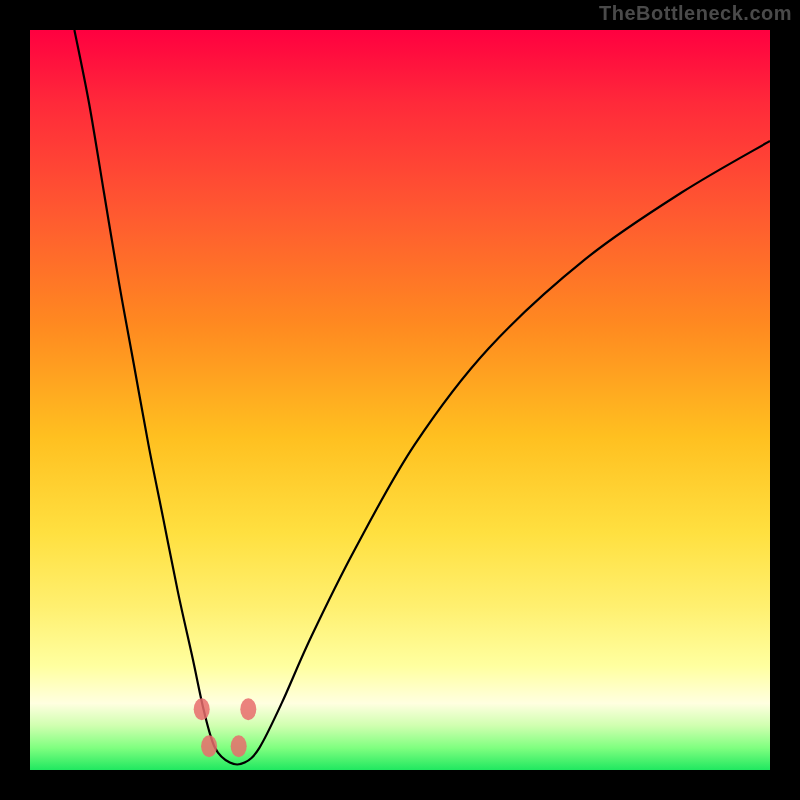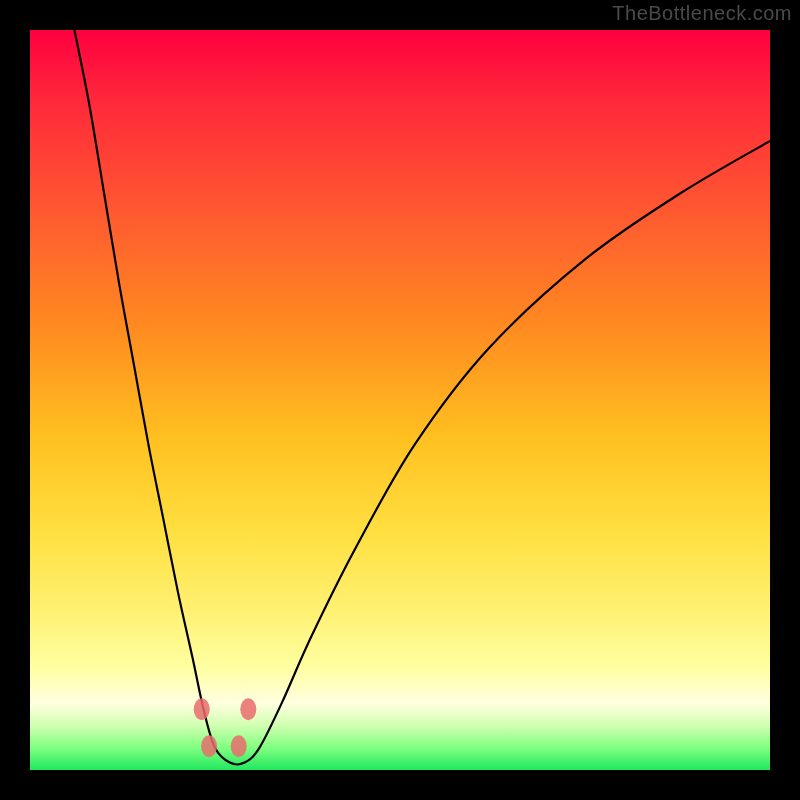--- a/index.html
+++ b/index.html
@@ -53,21 +53,21 @@
     width: 100%;
     height: 100%;
     pointer-events: none;
   }
   .credit {
     position: absolute;
     top: 2px;
     right: 8px;
     color: #4a4a4a;
     font-size: 20px;
-    font-weight: normal;
+    font-weight: bold;
     letter-spacing: 0.5px;
     user-select: none;
   }
 </style>
 </head>
 <body>
 
 <div class="frame">
 
   <div class="plot-area">

